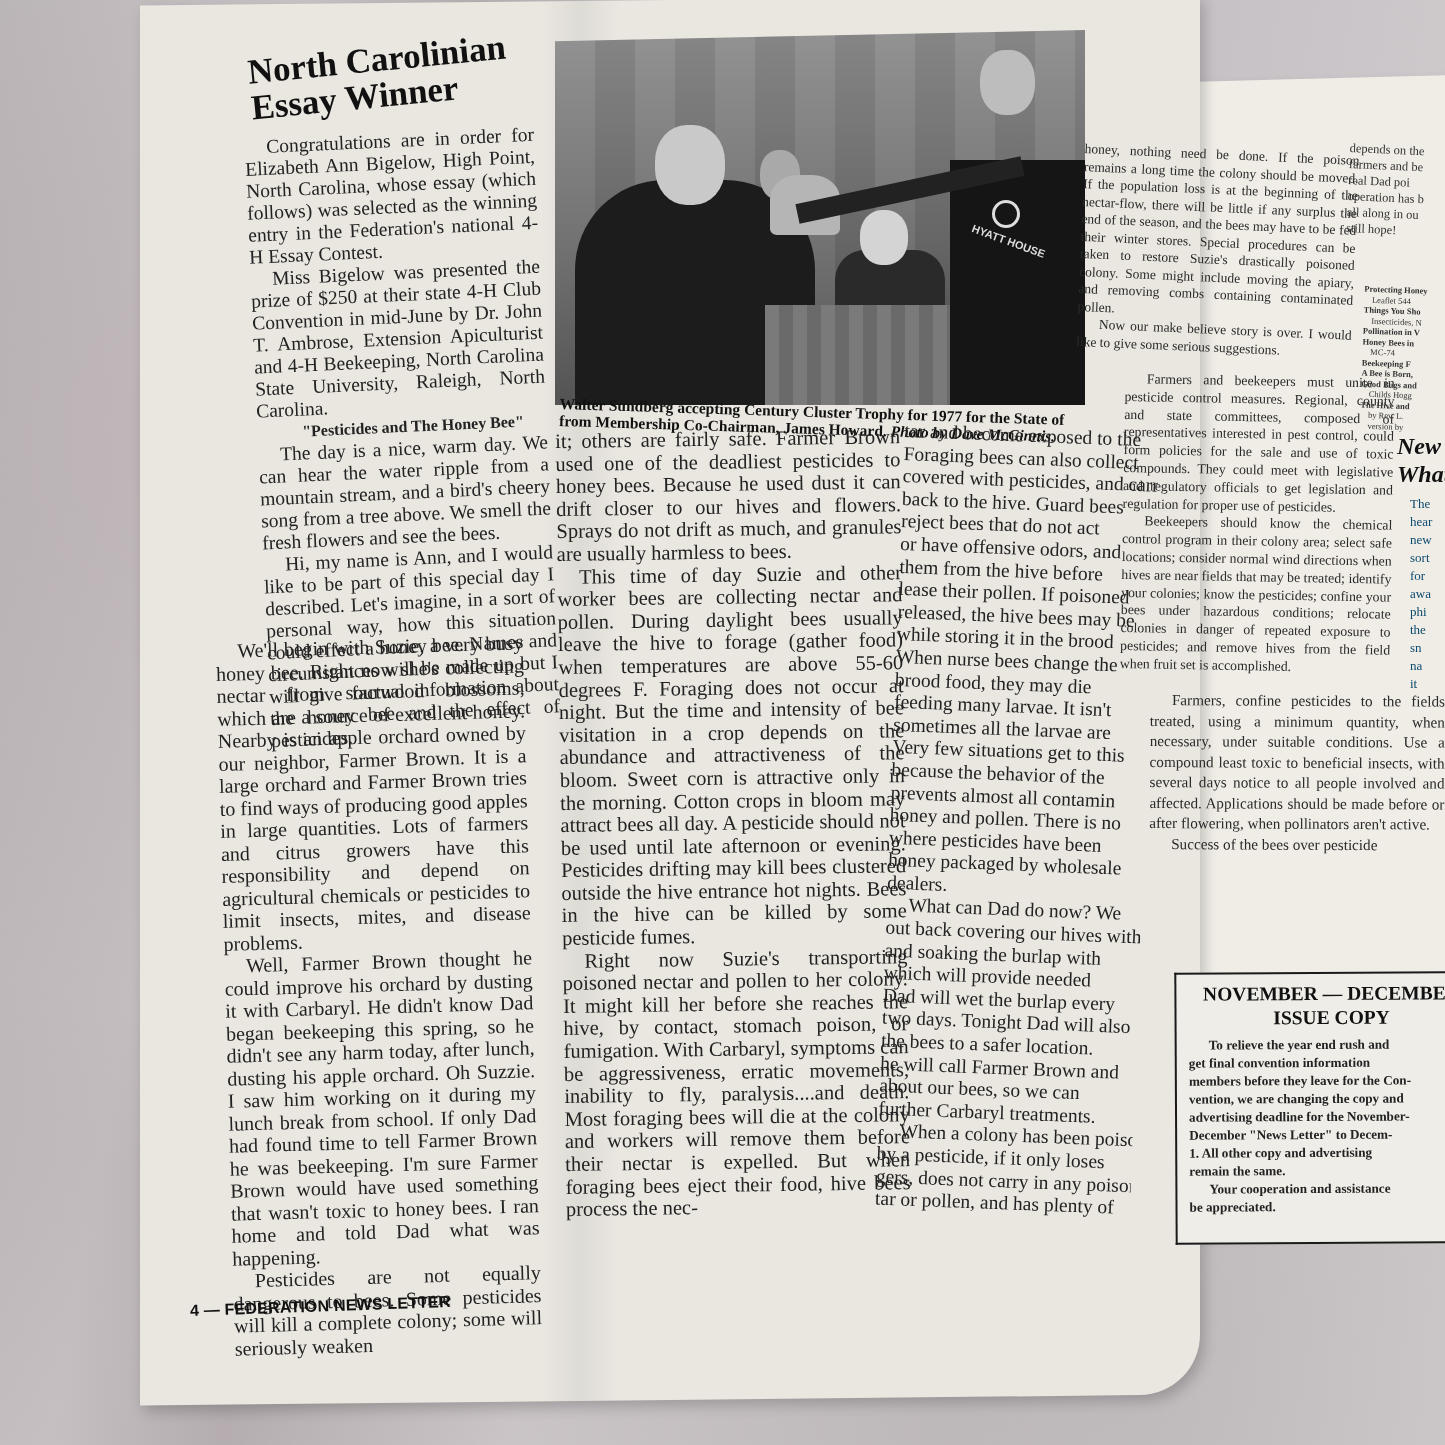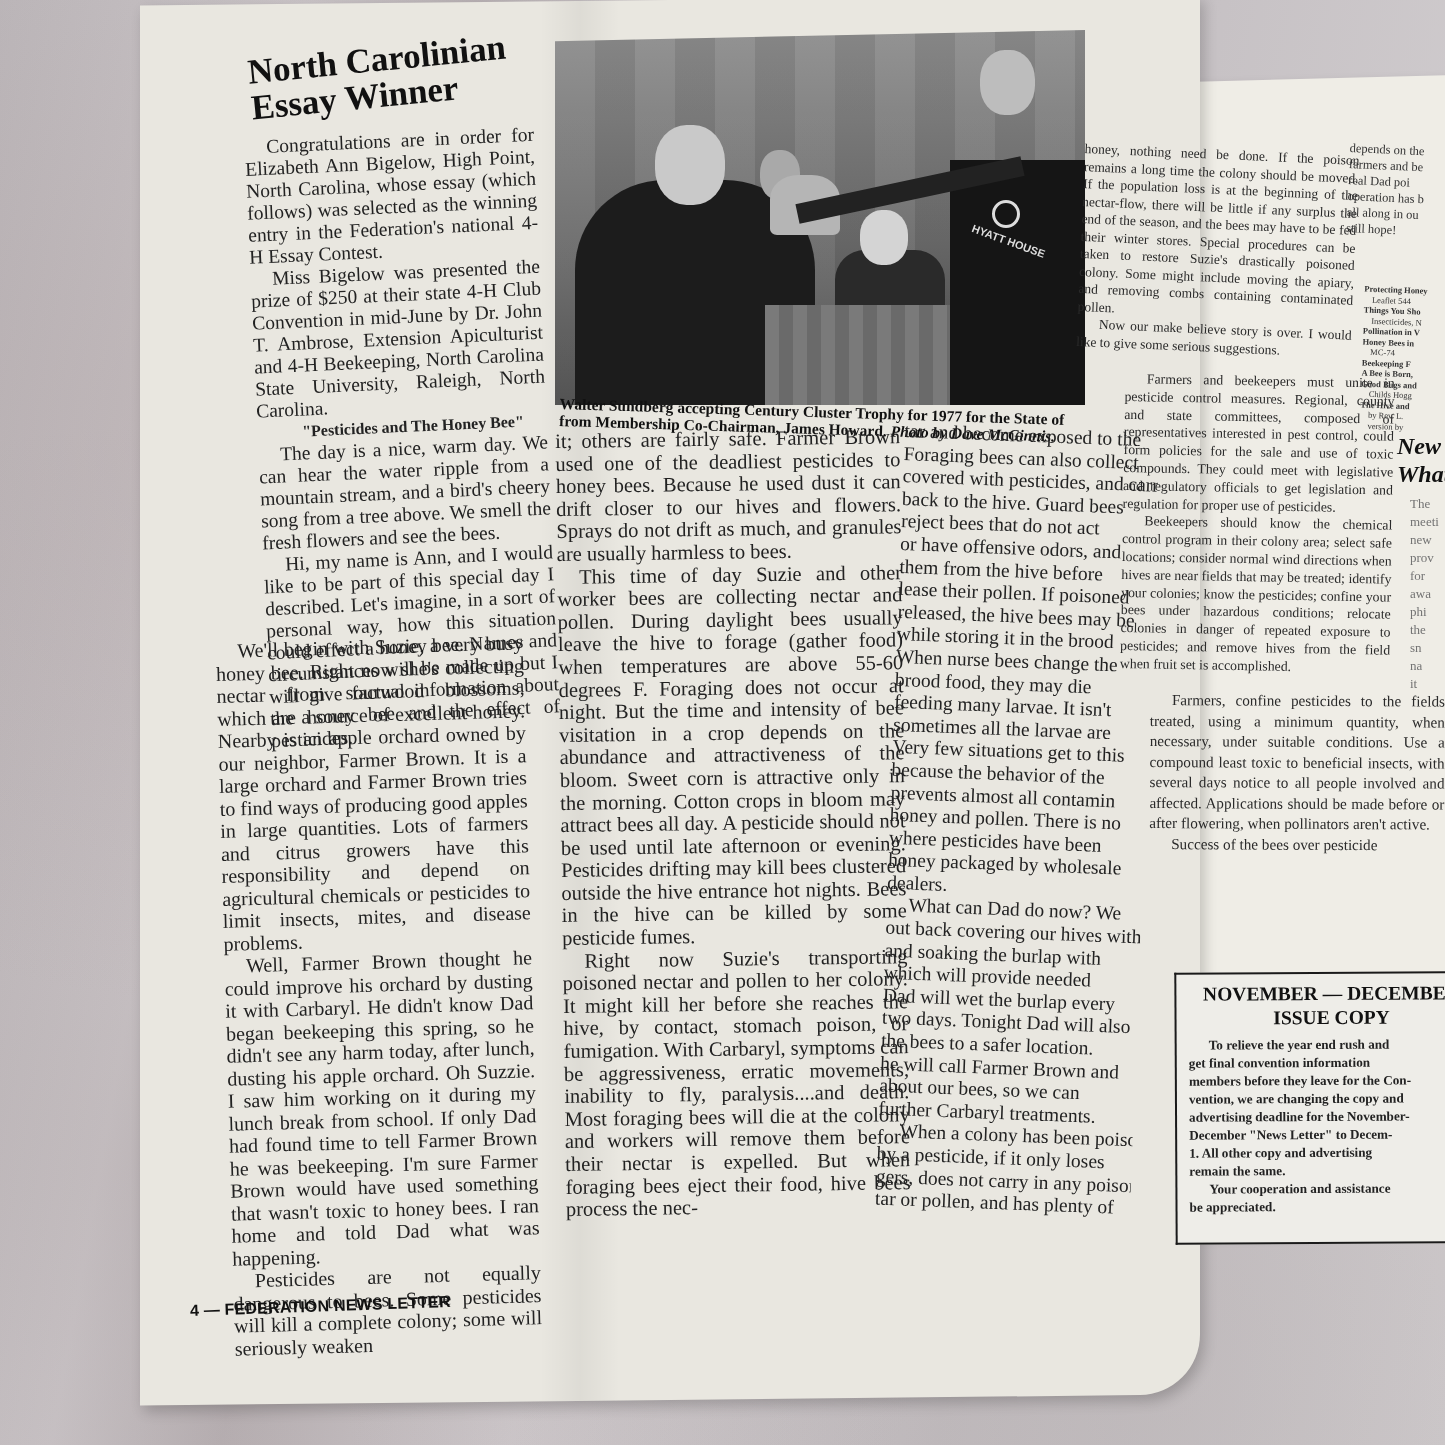--- a/index.html
+++ b/index.html
@@ -70,21 +70,21 @@
   .col-b { left: 555px; top: 430px; width: 345px; transform: rotate(-0.8deg); transform-origin: top left; font-size: 20.5px; line-height: 22.6px; }
   .col-c { left: 905px; top: 420px; width: 255px; transform: rotate(2.2deg); transform-origin: top left; font-size: 19.5px; line-height: 22.6px; overflow: hidden; white-space: nowrap; text-align: left; }
   .col-c .line { display: block; overflow: hidden; }
   .col-d { left: 1085px; top: 140px; width: 275px; font-size: 13.5px; line-height: 17.5px; transform: rotate(2.5deg); transform-origin: top left; color: #2a2a2a; }
   .col-d2 { left: 1125px; top: 370px; width: 270px; font-size: 13.8px; line-height: 17.8px; transform: rotate(1deg); transform-origin: top left; color: #2a2a2a; }
   .col-d3 { left: 1150px; top: 690px; width: 295px; font-size: 15.2px; line-height: 20.5px; transform: rotate(0.3deg); transform-origin: top left; color: #2a2a2a; }
   .col-e { left: 1350px; top: 140px; width: 95px; font-size: 12.5px; line-height: 16px; overflow: hidden; white-space: nowrap; color: #333; transform: rotate(2.5deg); transform-origin: top left; }
   .reflist { position: absolute; left: 1362px; top: 285px; width: 83px; font-size: 8.5px; line-height: 10.5px; font-weight: bold; color: #333; overflow: hidden; white-space: nowrap; transform: rotate(2deg); }
   .reflist div.sub { font-weight: normal; padding-left: 8px; }
   .new-head { position: absolute; left: 1397px; top: 432px; font-size: 24px; line-height: 28px; font-weight: bold; font-style: italic; color: #111; white-space: nowrap; }
-  .col-f { position: absolute; left: 1410px; top: 495px; width: 35px; font-size: 13px; line-height: 18px; overflow: hidden; white-space: nowrap; color: #737373; }
+  .col-f { position: absolute; left: 1410px; top: 495px; width: 35px; font-size: 13px; line-height: 18px; overflow: hidden; white-space: nowrap; color: #0c4a6e; }
   .notice {
     position: absolute; left: 1175px; top: 972px; width: 290px; height: 272px;
     border: 2px solid #1a1a1a; border-right: none; background: #eeede8;
     transform: rotate(-0.3deg);
     padding: 8px 0 0 12px; box-sizing: border-box; overflow: hidden;
   }
   .notice .title { font-weight: bold; font-size: 19.5px; line-height: 24px; text-align: center; color: #111; white-space: nowrap; margin-left: 10px; }
   .notice .body { font-weight: bold; font-size: 13.2px; line-height: 18px; color: #222; margin-top: 6px; white-space: nowrap; }
   .notice .body p { margin: 0; }
   .notice .body .ind { padding-left: 20px; }
@@ -222,23 +222,23 @@
     <div class="sub">by Rev. L.</div>
     <div class="sub">version by</div>
   </div>
 
 <div class="new-head">
   <div>New</div>
   <div>What</div>
 </div>
 <div class="col-f" id="colf">
     <div>The</div>
-    <div>meeti</div>
+    <div>hear</div>
     <div>new</div>
-    <div>prov</div>
+    <div>sort</div>
     <div>for</div>
     <div>awa</div>
     <div>phi</div>
     <div>the</div>
     <div>sn</div>
     <div>na</div>
     <div>it</div>
   </div>
 
 <div class="notice">

